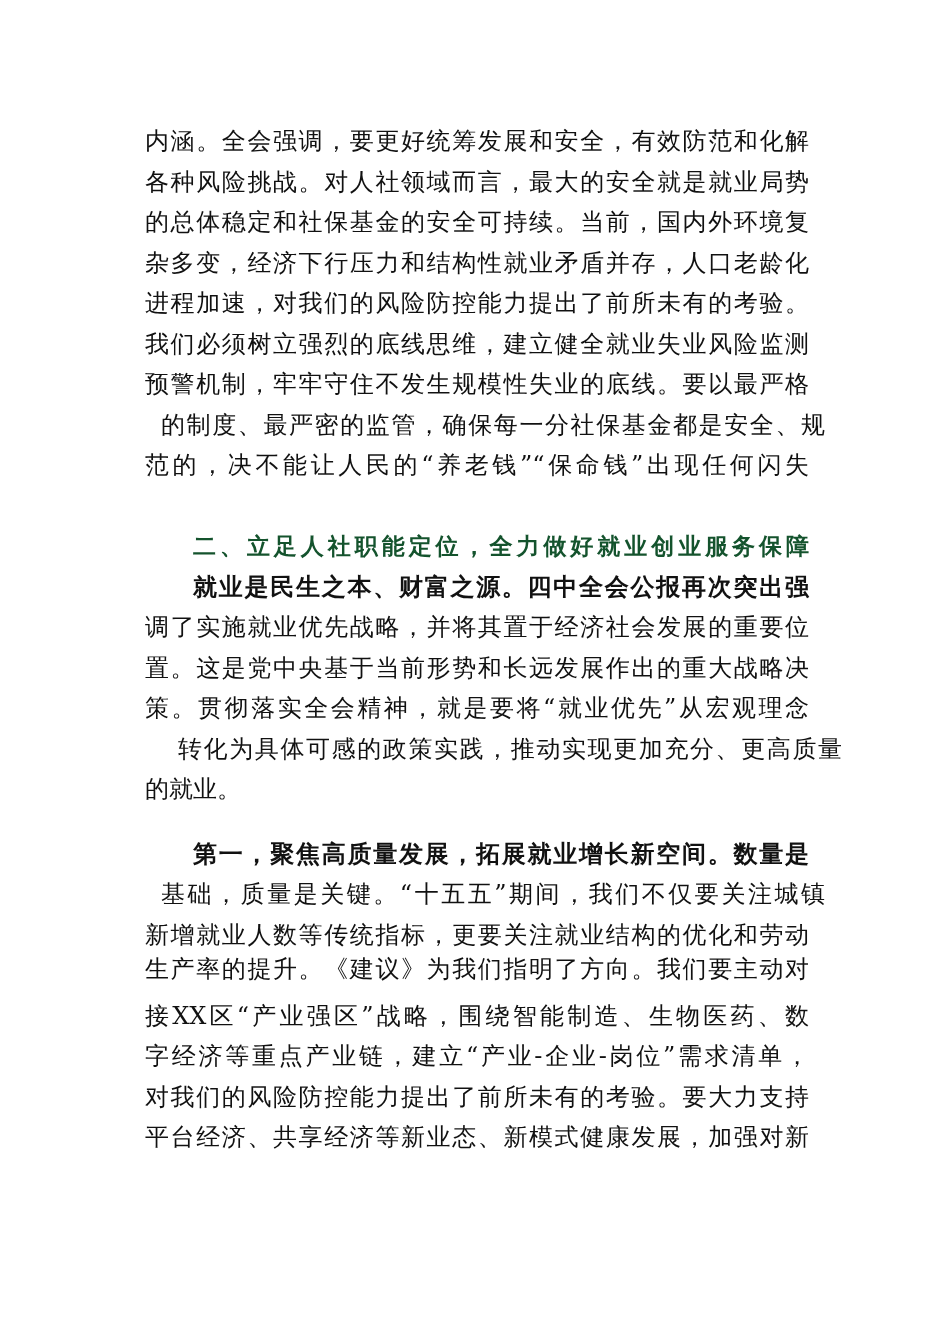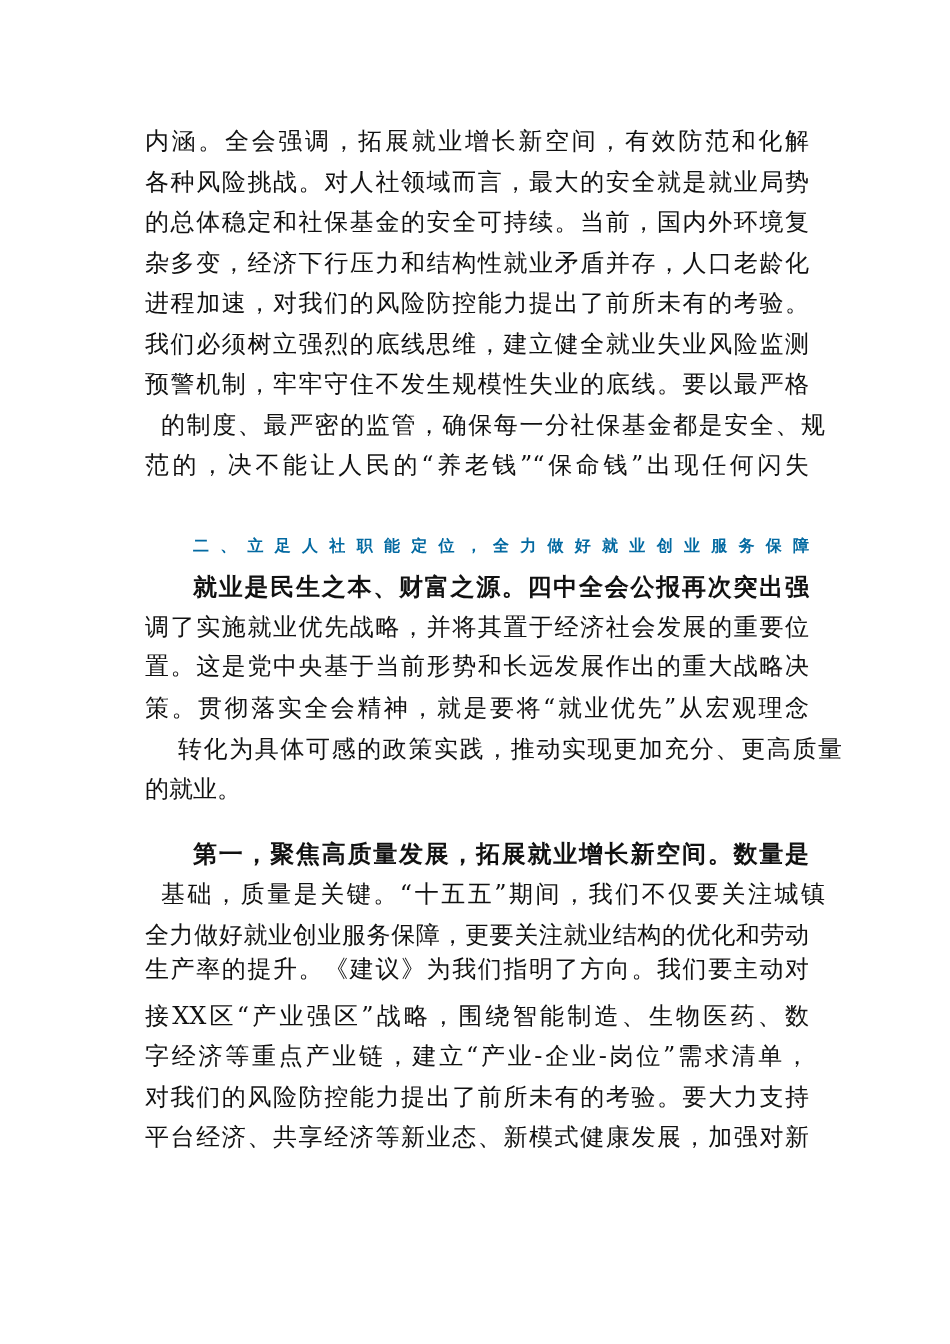--- a/index.html
+++ b/index.html
@@ -44,60 +44,60 @@
       width: 616px;
       font-weight: bold;
     }
     .heading {
       position: absolute;
       left: 193px;
       width: 616px;
       height: 32px;
       font-family: "DejaVu Sans", "Liberation Sans", sans-serif;
       font-weight: bold;
-      font-size: 16px;
+      font-size: 23px;
       line-height: 32px;
       white-space: nowrap;
       text-align: justify;
       text-align-last: justify;
-      color: #0369a1;
+      color: #14532d;
     }
   </style>
 </head>
 <body>
 
 <div class="page">
 
   <div>
-    <div class="line" style="top:125px;">内涵。全会强调，拓展就业增长新空间，有效防范和化解</div>
+    <div class="line" style="top:125px;">内涵。全会强调，要更好统筹发展和安全，有效防范和化解</div>
     <div class="line" style="top:166px;">各种风险挑战。对人社领域而言，最大的安全就是就业局势</div>
     <div class="line" style="top:206px;">的总体稳定和社保基金的安全可持续。当前，国内外环境复</div>
     <div class="line" style="top:247px;">杂多变，经济下行压力和结构性就业矛盾并存，人口老龄化</div>
     <div class="line" style="top:287px;">进程加速，对我们的风险防控能力提出了前所未有的考验。</div>
     <div class="line" style="top:328px;">我们必须树立强烈的底线思维，建立健全就业失业风险监测</div>
     <div class="line" style="top:368px;">预警机制，牢牢守住不发生规模性失业的底线。要以最严格</div>
     <div class="line" style="top:409px;margin-left:16px;">的制度、最严密的监管，确保每一分社保基金都是安全、规</div>
     <div class="line" style="top:449px;">范的，决不能让人民的“养老钱”“保命钱”出现任何闪失</div>
   </div>
 
   <div class="heading" style="top:530px;">二、立足人社职能定位，全力做好就业创业服务保障</div>
 
   <div>
     <div class="line indent" style="top:571px;">就业是民生之本、财富之源。四中全会公报再次突出强</div>
     <div class="line" style="top:611px;">调了实施就业优先战略，并将其置于经济社会发展的重要位</div>
-    <div class="line" style="top:652px;font-family:Liberation Mono, monospace;">置。这是党中央基于当前形势和长远发展作出的重大战略决</div>
+    <div class="line" style="top:652px;">置。这是党中央基于当前形势和长远发展作出的重大战略决</div>
     <div class="line" style="top:692px;">策。贯彻落实全会精神，就是要将“就业优先”从宏观理念</div>
     <div class="line" style="top:733px;margin-left:33px;">转化为具体可感的政策实践，推动实现更加充分、更高质量</div>
     <div class="line last" style="top:773px;">的就业。</div>
   </div>
 
   <div>
     <div class="line indent" style="top:838px;">第一，聚焦高质量发展，拓展就业增长新空间。数量是</div>
     <div class="line" style="top:878px;margin-left:16px;">基础，质量是关键。“十五五”期间，我们不仅要关注城镇</div>
-    <div class="line" style="top:919px;">全力做好就业创业服务保障，更要关注就业结构的优化和劳动</div>
+    <div class="line" style="top:919px;">新增就业人数等传统指标，更要关注就业结构的优化和劳动</div>
     <div class="line" style="top:953px;">生产率的提升。《建议》为我们指明了方向。我们要主动对</div>
     <div class="line" style="top:1000px;">接XX区“产业强区”战略，围绕智能制造、生物医药、数</div>
     <div class="line" style="top:1040px;">字经济等重点产业链，建立“产业-企业-岗位”需求清单，</div>
     <div class="line" style="top:1081px;">对我们的风险防控能力提出了前所未有的考验。要大力支持</div>
     <div class="line" style="top:1121px;">平台经济、共享经济等新业态、新模式健康发展，加强对新</div>
   </div>
 
 </div>
 
 </body></html>

